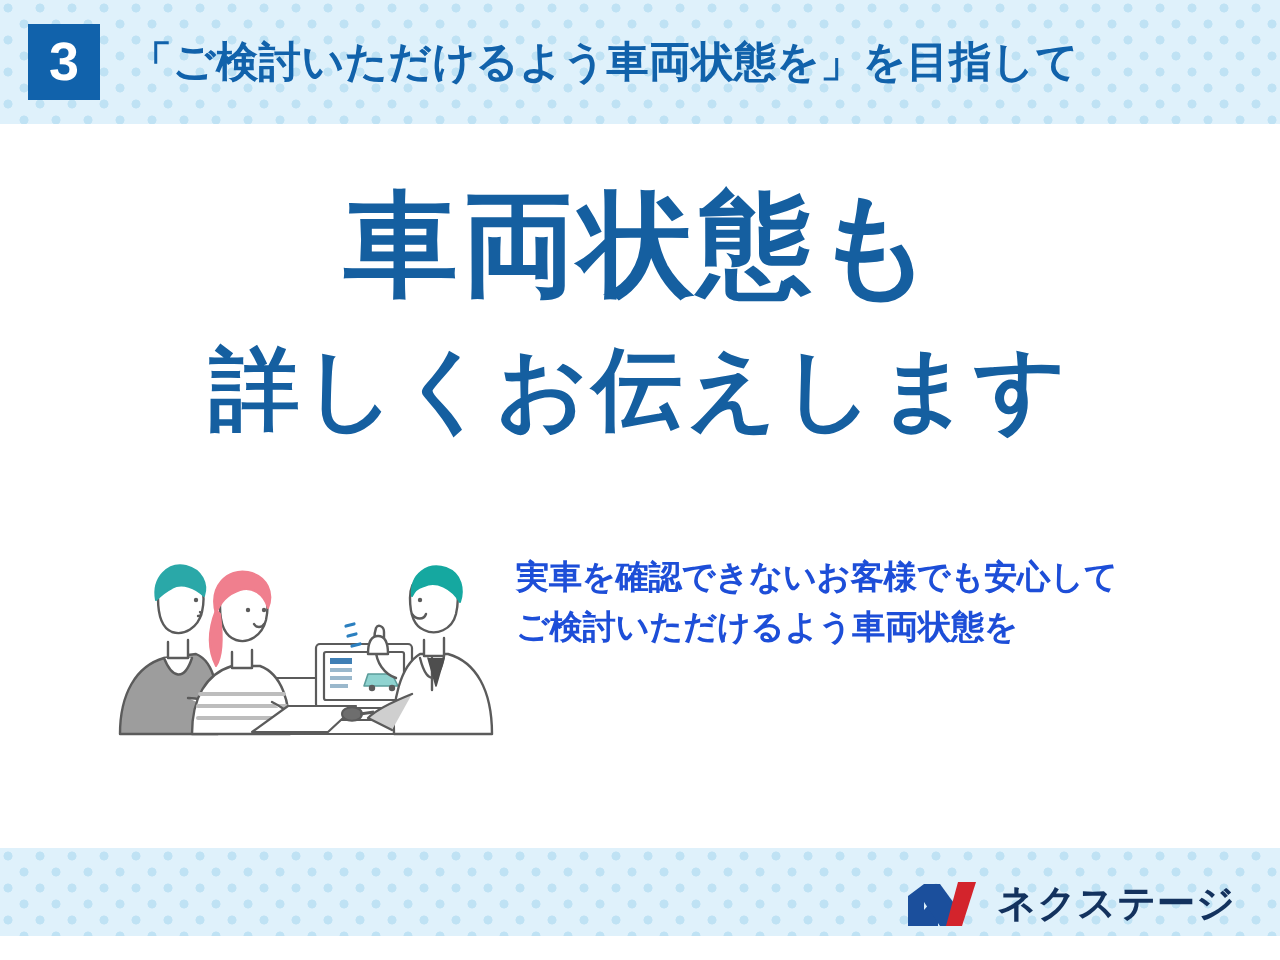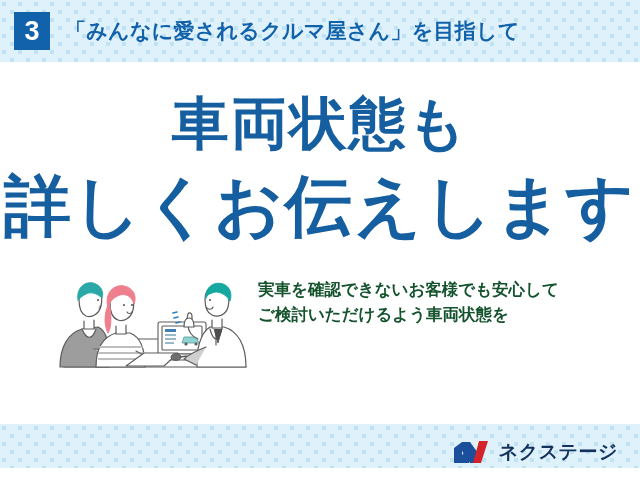--- a/index.html
+++ b/index.html
@@ -88,30 +88,30 @@
     letter-spacing: 2px;
     line-height: 1;
     white-space: nowrap;
   }
   #headline-1 {
     top: 33px;
     font-size: 57px;
   }
   #headline-2 {
     top: 110px;
-    font-size: 67px;
+    font-size: 45px;
   }
 
   
   #body-copy {
     position: absolute;
     left: 258px;
     top: 215px;
     width: 360px;
-    color: #14532d;
+    color: #1d4ed8;
     font-size: 16.5px;
     line-height: 25px;
     font-weight: bold;
     white-space: nowrap;
   }
   #body-copy div { margin: 0; padding: 0; }
 
   
   #illustration {
     position: absolute;
@@ -145,21 +145,21 @@
   }
 </style>
 </head>
 <body>
 
 <div id="banner">
 
   <div id="header" class="dot-band">
     <div id="header-inner">
       <div id="step-badge">3</div>
-      <div id="header-title">「みんなに愛されるクルマ屋さん」を目指して</div>
+      <div id="header-title">「ご検討いただけるよう車両状態を」を目指して</div>
     </div>
   </div>
 
   <div id="main">
 
     <div id="headline-1" class="headline">車両状態も</div>
 
     <div id="headline-2" class="headline">詳しくお伝えします</div>
 
     <div id="illustration">

